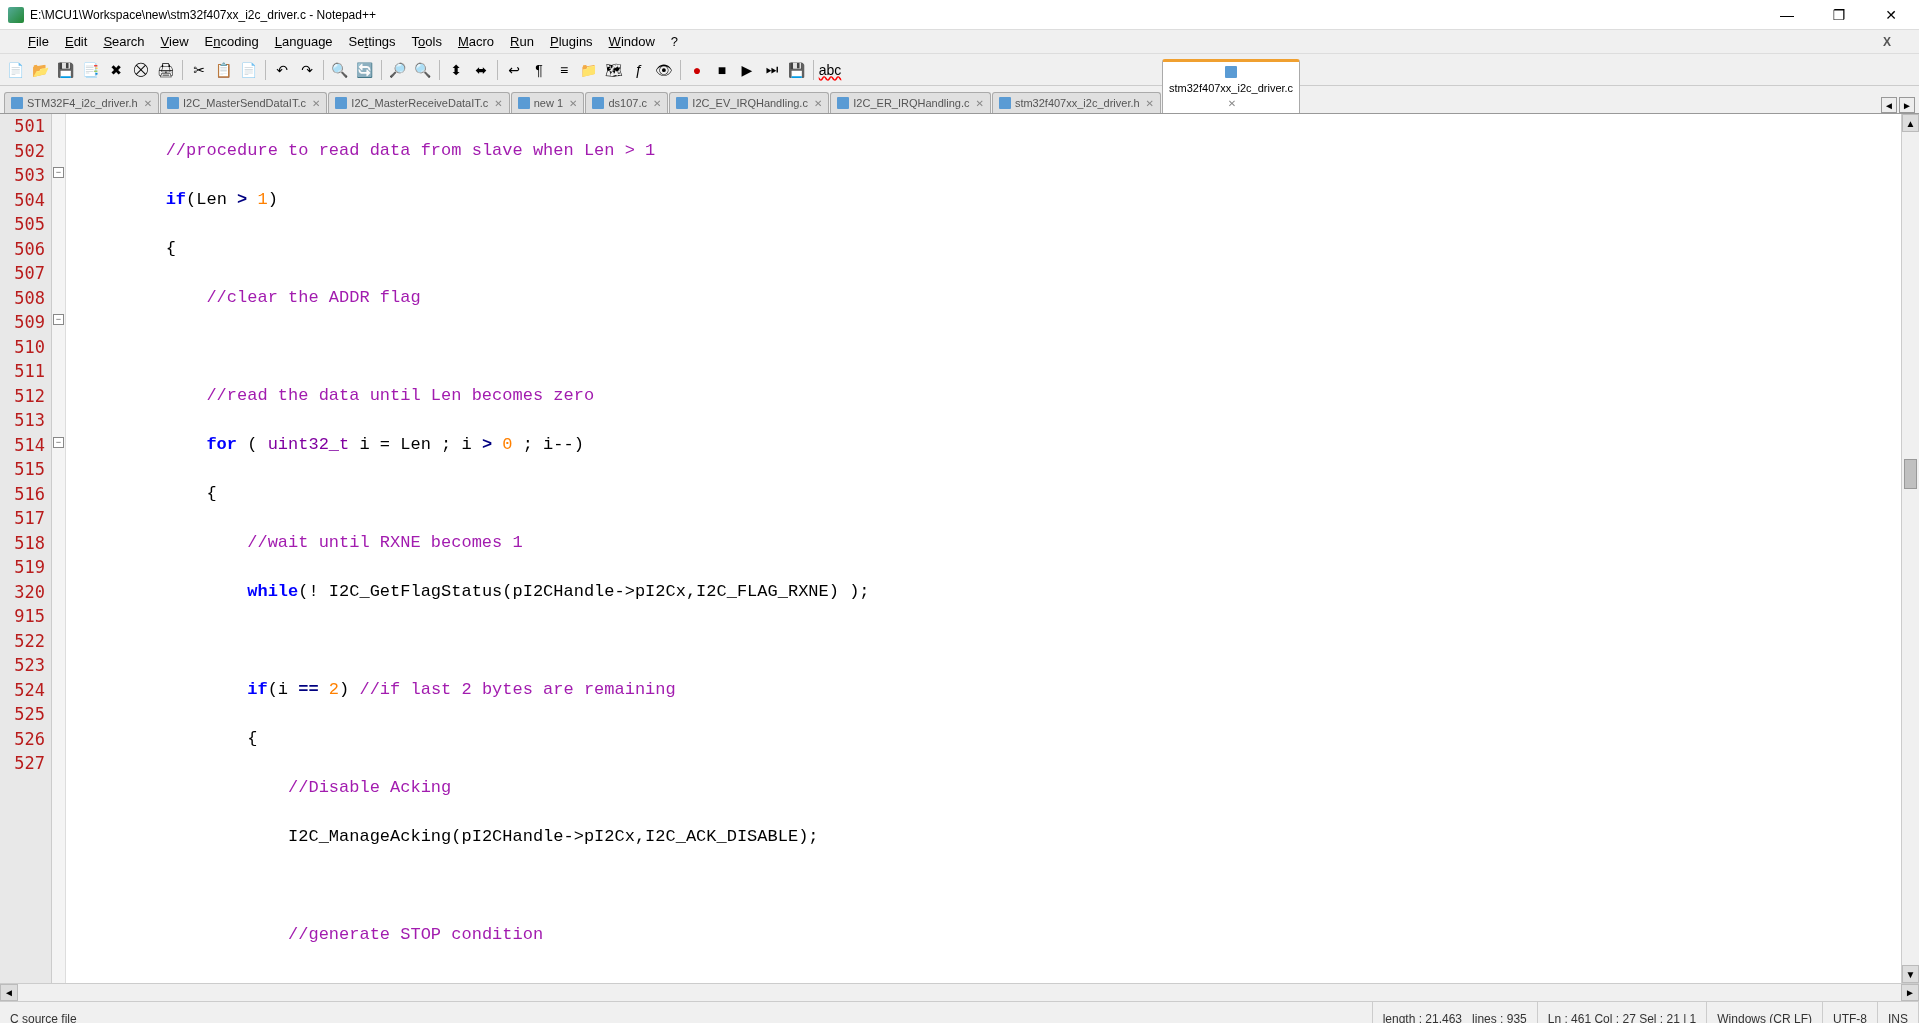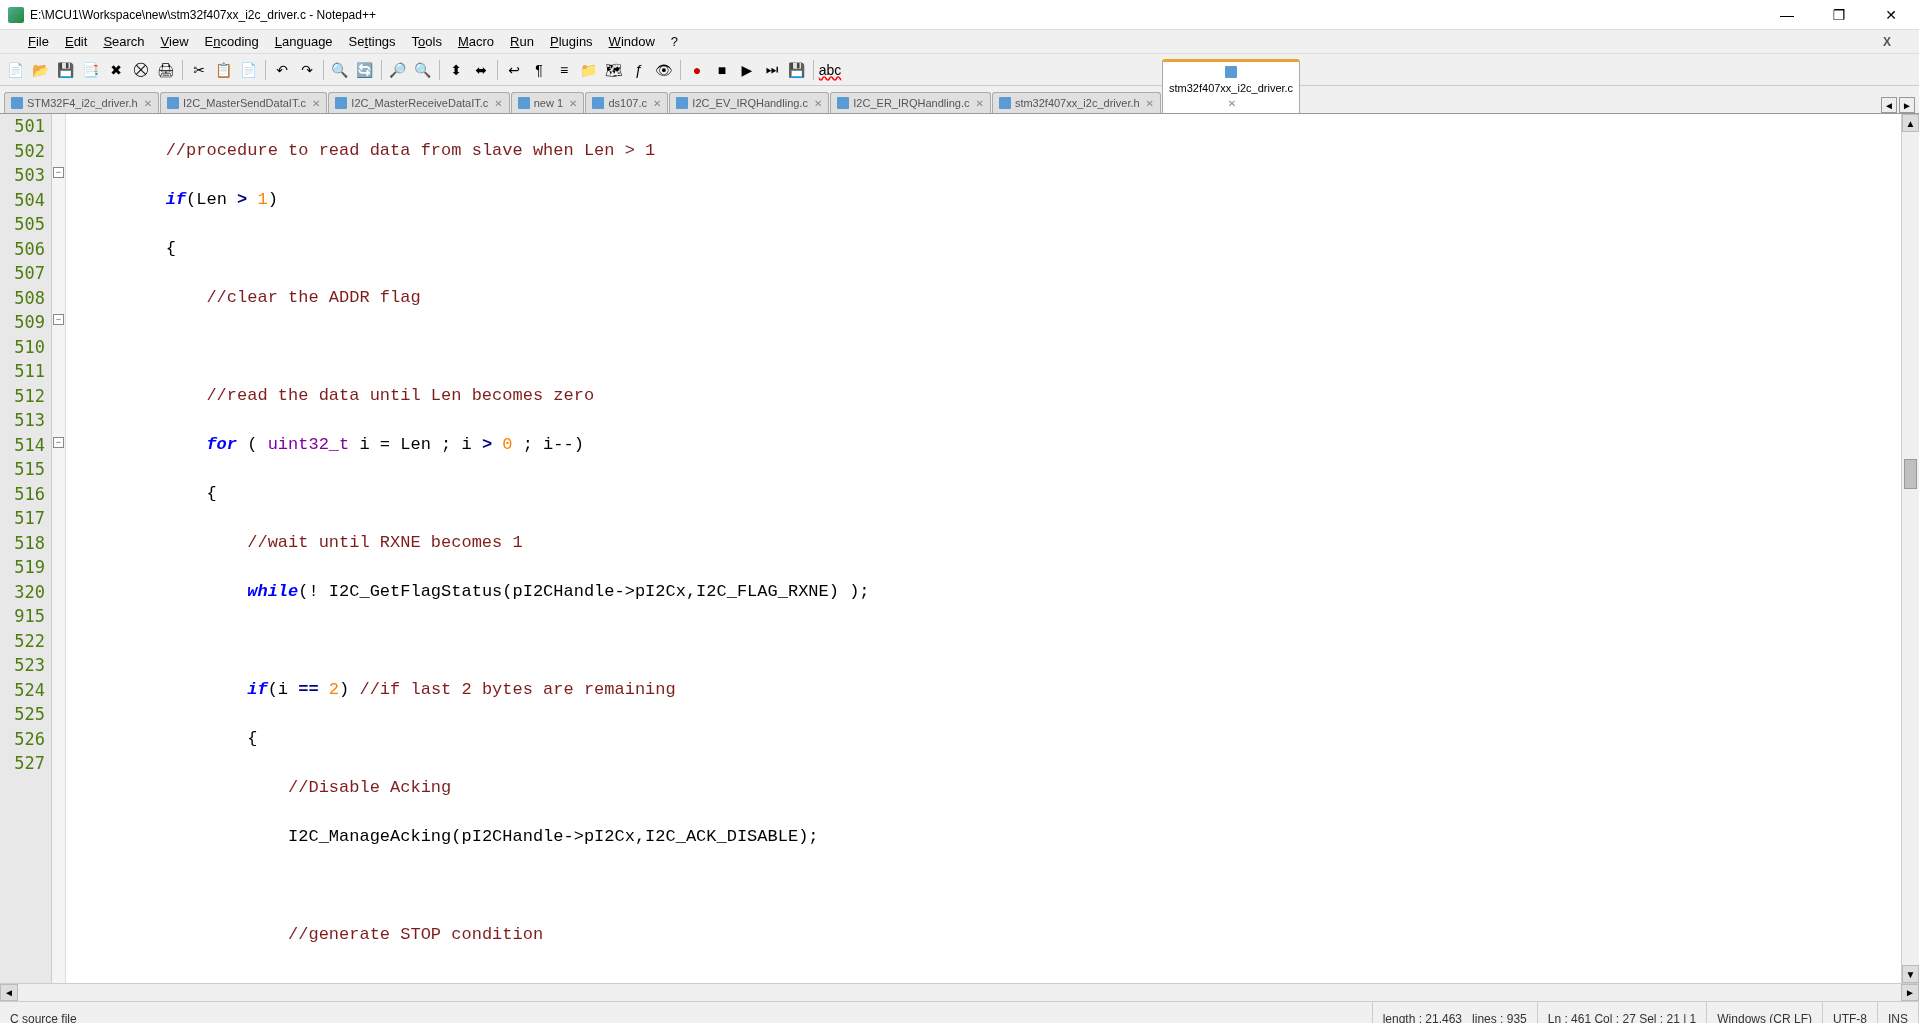--- a/index.html
+++ b/index.html
@@ -22,28 +22,28 @@
 
 .tabbar { background: #f0f0f0; height: 28px; display: flex; align-items: flex-end; padding: 0 4px; border-bottom: 1px solid #999; position: relative; }
 .tab { display: flex; align-items: center; padding: 4px 6px; background: #e0e0e0; border: 1px solid #aaa; border-bottom: none; margin-right: 1px; font-size: 11px; color: #555; cursor: pointer; border-top-left-radius: 3px; border-top-right-radius: 3px; gap: 4px; white-space: nowrap; }
 .tab.active { background: #fff; color: #000; border-top: 3px solid #f0a030; font-weight: normal; flex-direction: column; }
 .tab .ticon { width: 12px; height: 12px; background: #5a9bd4; border-radius: 1px; }
 .tab .tclose { font-size: 10px; color: #888; margin-left: 2px; }
 .tab-arrows { margin-left: auto; display: flex; gap: 2px; }
 .tab-arrow { width: 16px; height: 16px; border: 1px solid #999; display: flex; align-items: center; justify-content: center; font-size: 10px; cursor: pointer; background: #eee; }
 
 .editor-wrap { position: relative; background: #fff; height: calc(100vh - 30px - 24px - 32px - 28px - 18px - 22px); display: flex; }
-.gutter { background: #e8e8e8; width: 52px; text-align: right; padding: 0 6px 0 2px; font-family: Consolas, monospace; font-size: 17px; color: #4d7c0f; line-height: 24.5px; user-select: none; border-right: 1px solid #ccc; }
+.gutter { background: #e8e8e8; width: 52px; text-align: right; padding: 0 6px 0 2px; font-family: Consolas, monospace; font-size: 17px; color: #b91c1c; line-height: 24.5px; user-select: none; border-right: 1px solid #ccc; }
 .foldcol { width: 14px; background: #f4f4f4; border-right: 1px solid #ddd; position: relative; }
 .foldmark { position: absolute; left: 1px; width: 11px; height: 11px; border: 1px solid #888; background: #fff; font-size: 9px; line-height: 9px; text-align: center; color: #555; cursor: pointer; }
 .margin { width: 16px; background: #fff; }
 .code { flex: 1; font-family: Consolas, "Courier New", monospace; font-size: 17px; line-height: 24.5px; white-space: pre; overflow: hidden; color: #000; padding-left: 2px; position: relative; }
 .code .line { height: 24.5px; }
-.c-comment { color: #7f1d1d; }
-.c-kw { color: #0000ff; font-weight: bold; font-style: italic; }
+.c-comment { color: #a21caf; }
+.c-kw { color: #0000ff; font-weight: bold; }
 .c-type { color: #8000a0; }
 .c-num { color: #ff8000; }
 .c-op { color: #000080; font-weight: bold; }
 .vscroll { width: 18px; background: #f0f0f0; border-left: 1px solid #ccc; position: relative; }
 .vscroll-btn { height: 18px; background: #ddd; border: 1px solid #bbb; display: flex; align-items: center; justify-content: center; font-size: 10px; cursor: pointer; }
 .vscroll-thumb { position: absolute; left: 2px; right: 2px; top: 345px; height: 30px; background: #c0c0c0; border: 1px solid #999; cursor: pointer; }
 
 .hscroll { height: 18px; background: #f0f0f0; border-top: 1px solid #ccc; display: flex; }
 .hscroll-btn { width: 18px; background: #ddd; border: 1px solid #bbb; display: flex; align-items: center; justify-content: center; font-size: 10px; cursor: pointer; }
 .hscroll-track { flex: 1; position: relative; }

